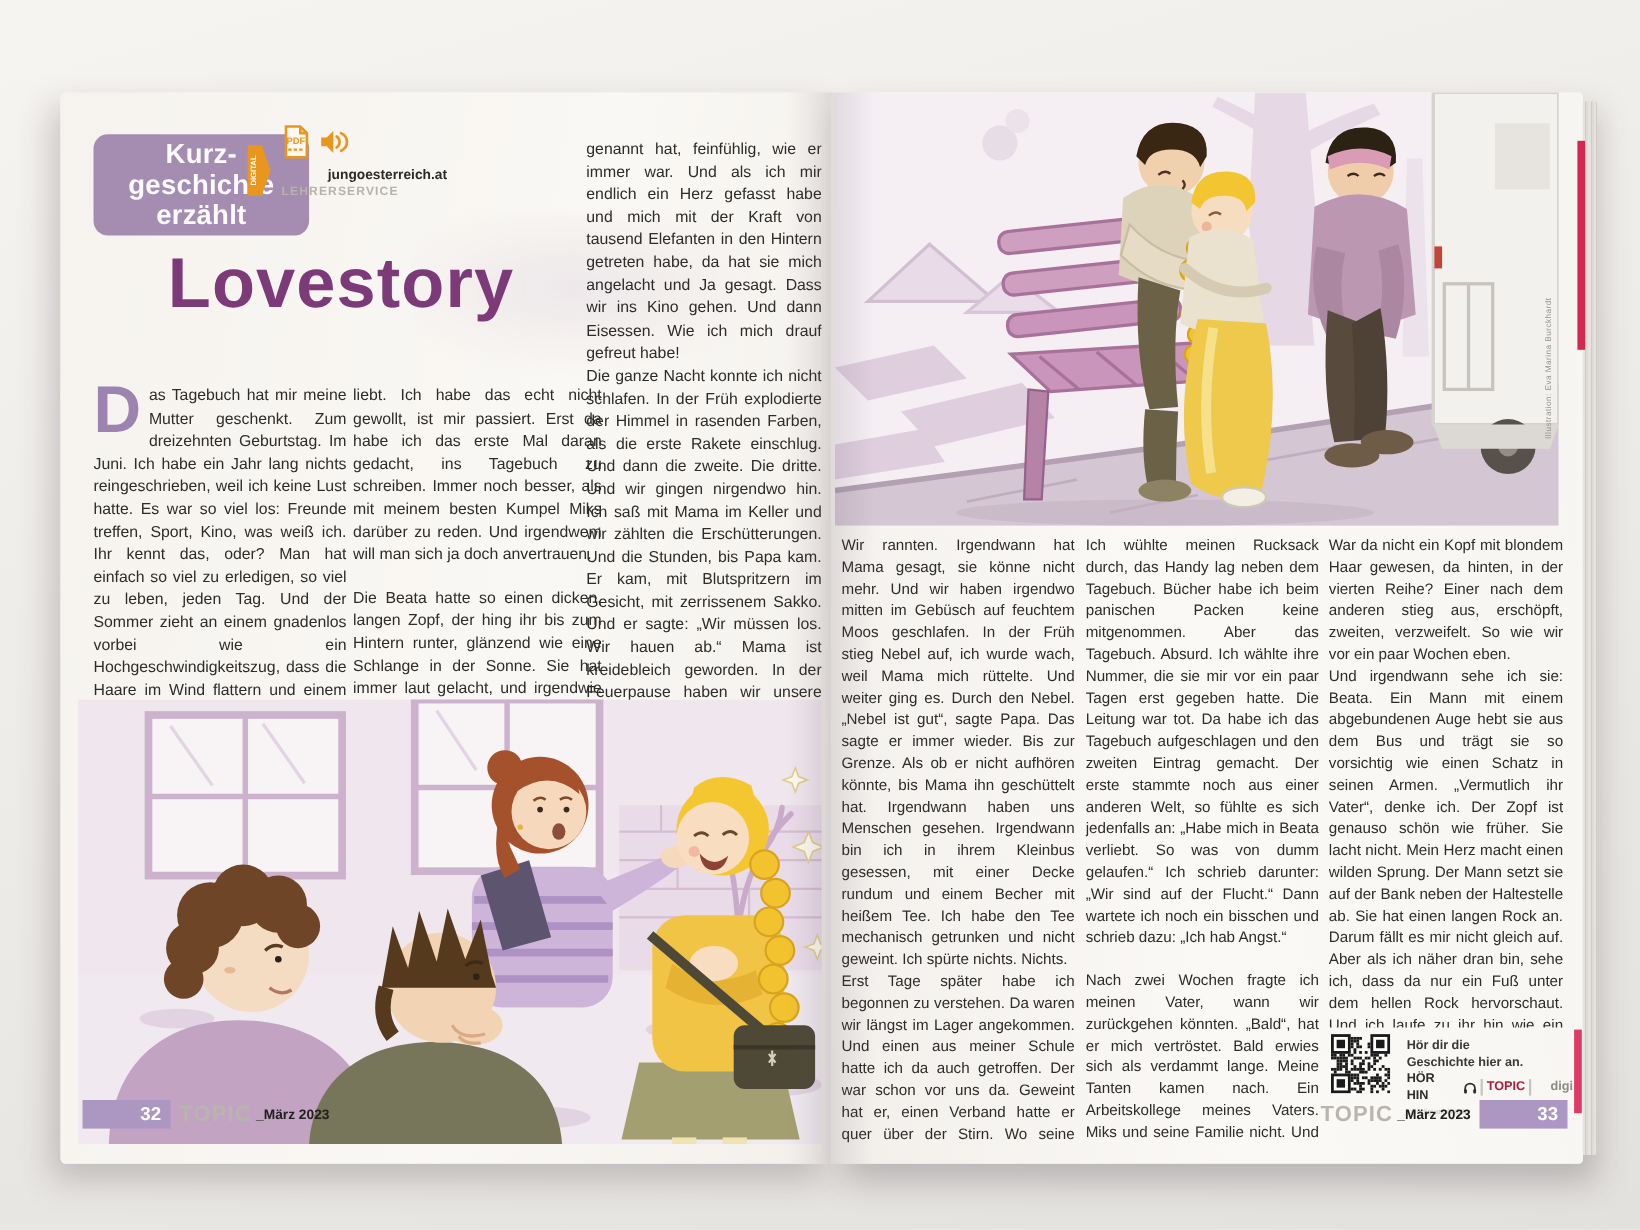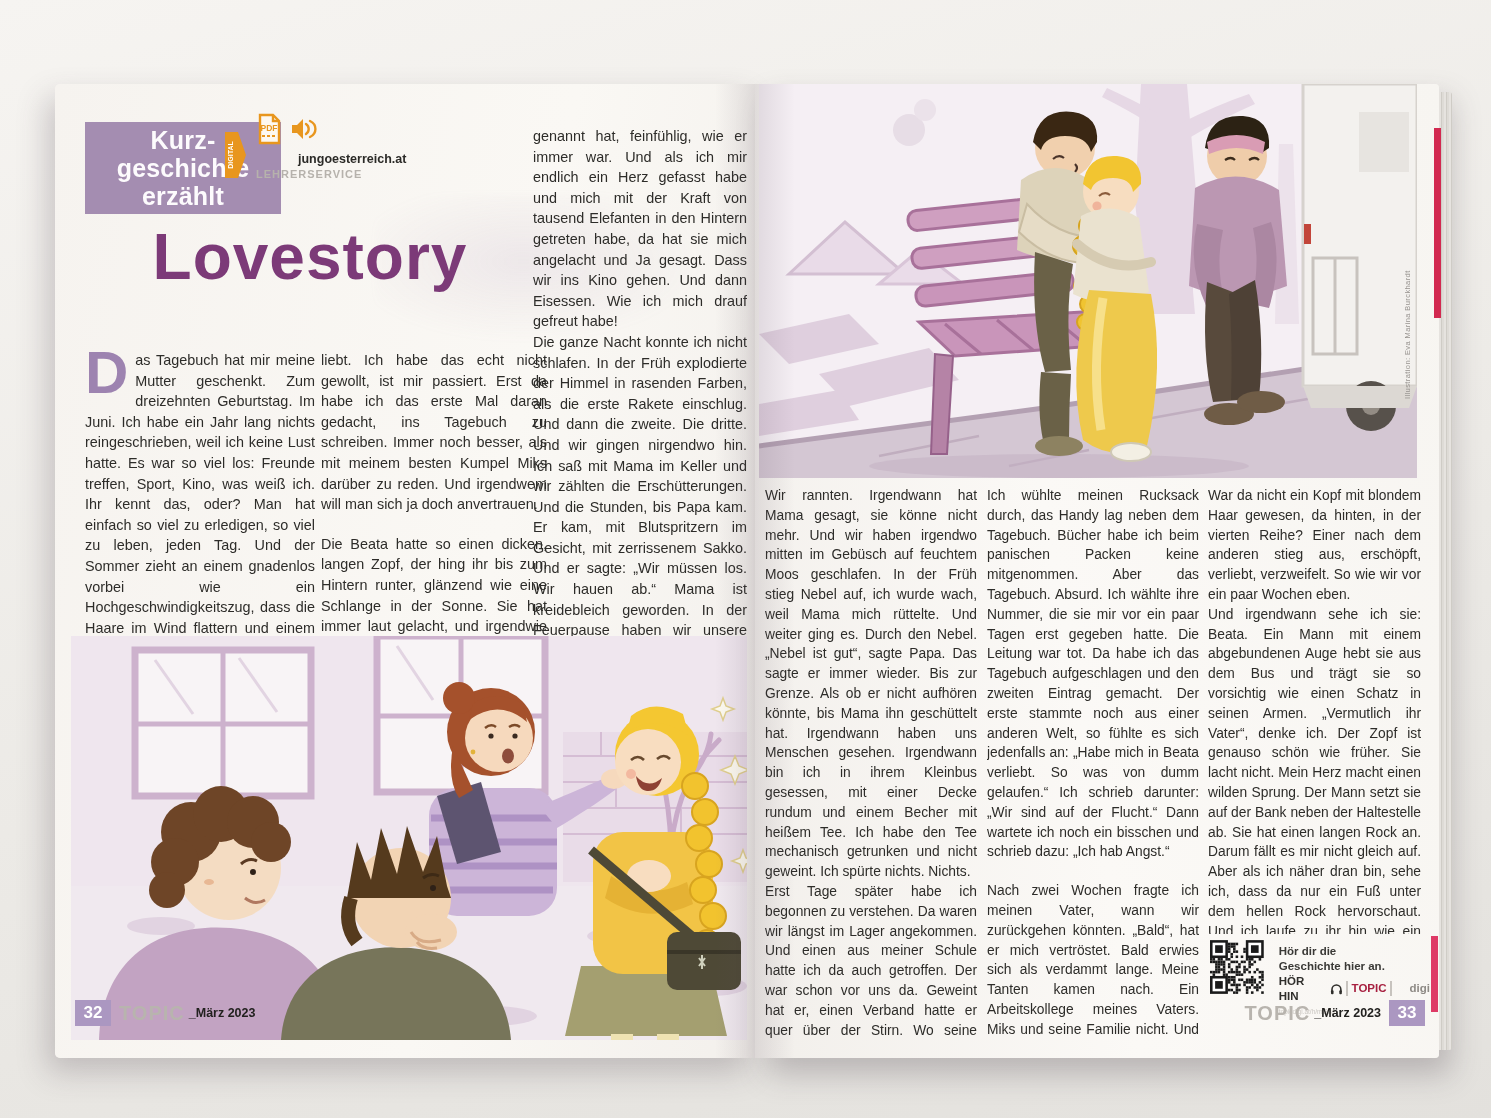--- a/index.html
+++ b/index.html
@@ -23,21 +23,21 @@
     background:repeating-linear-gradient(90deg,#e6e3df 0 2px,#cfccc6 2px 3px,#dedbd6 3px 5px);
     border-radius:0 3px 3px 0;}
   .ribbon{position:absolute;width:7px;background:#d22950;}
   .ribbon.top{left:1379px;top:44px;height:190px;}
   .ribbon.bottom{left:1376px;top:852px;height:76px;background:#de3a66;}
 
   
   .kicker{position:absolute;left:30px;top:38px;width:196px;height:92px;
     background:#a48db1;color:#fdfbfd;font-weight:bold;font-size:25px;line-height:28px;
     text-align:center;display:flex;flex-direction:column;justify-content:center;
-    letter-spacing:.2px;}
+    letter-spacing:.2px;border-radius:13px;}
   .digi-badge{position:absolute;left:170px;top:28px;display:flex;align-items:flex-end;}
   .digi-badge .col{margin-left:7px;}
   .digi-icons{display:flex;align-items:center;gap:7px;height:34px;}
   .site{font-size:12.5px;font-weight:bold;color:#2b2a27;margin-top:6px;padding-left:42px;}
   .service{font-size:11px;font-weight:bold;color:#b6b2ac;letter-spacing:1px;margin-top:2px;}
   .story-title{position:absolute;left:60px;top:136px;width:390px;text-align:center;
     font-size:64px;font-weight:800;color:#7c3a78;letter-spacing:1px;}
   .byline{position:absolute;left:150px;top:200px;width:300px;display:flex;align-items:center;justify-content:center;gap:10px;}
   .byline .name{font-size:16px;font-weight:bold;color:#4b4a47;}
 
@@ -46,21 +46,21 @@
   .lcol{font-size:14.4px;line-height:20.6px;}
   .rcol{font-size:13.8px;line-height:19.8px;}
   .col-text p{margin:0;}
   .col-text p.gap{margin-top:19px;}
   .dropcap{float:left;font-size:60px;line-height:42px;font-weight:bold;color:#9d83b0;
     padding:2px 7px 0 0;}
 
   
   .footer{position:absolute;display:flex;align-items:center;gap:8px;z-index:30;}
   .pagenum{background:#ab97c1;color:#fff;font-weight:bold;font-size:17px;
-    width:36px;height:26px;display:flex;align-items:center;justify-content:center;}
+    width:36px;height:26px;display:flex;align-items:center;justify-content:center;padding-left:44px;}
   .maglogo{font-size:20px;font-weight:800;color:#b8b4ae;letter-spacing:1px;}
   .magissue{font-size:12.5px;font-weight:bold;color:#22211f;margin-left:-4px;}
 
   
   .audio-box{position:absolute;left:455px;top:856px;width:220px;display:flex;gap:15px;z-index:25;}
   .audio-text{font-size:11.5px;font-weight:bold;color:#3a3936;line-height:14.5px;padding-top:4px;}
   .audio-row{display:flex;align-items:center;gap:3px;margin-top:1px;}
   .hoerhin{color:#2f2e2b;}
   .brand-red{color:#a72040;border-left:2px solid #c7c3be;padding-left:4px;}
   .brand-digi{color:#8e8a85;border-left:2px solid #c7c3be;padding-left:18px;font-weight:bold;}
@@ -376,21 +376,21 @@
 
     <div class="col-text rcol" style="left:10px;top:402px;width:212px;height:556px;">
       <p>Wir rannten. Irgendwann hat Mama gesagt, sie könne nicht mehr. Und wir haben irgendwo mitten im Gebüsch auf feuchtem Moos geschlafen. In der Früh stieg Nebel auf, ich wurde wach, weil Mama mich rüttelte. Und weiter ging es. Durch den Nebel. „Nebel ist gut“, sagte Papa. Das sagte er immer wieder. Bis zur Grenze. Als ob er nicht aufhören könnte, bis Mama ihn geschüttelt hat. Irgendwann haben uns Menschen gesehen. Irgendwann bin ich in ihrem Kleinbus gesessen, mit einer Decke rundum und einem Becher mit heißem Tee. Ich habe den Tee mechanisch getrunken und nicht geweint. Ich spürte nichts. Nichts.</p>
       <p>Erst Tage später habe ich begonnen zu verstehen. Da waren wir längst im Lager angekommen. Und einen aus meiner Schule hatte ich da auch getroffen. Der war schon vor uns da. Geweint hat er, einen Verband hatte er quer über der Stirn. Wo seine kleine Schwester denn sei, habe ich ihn gefragt. Und da hat er noch mehr geweint. Und dann habe ich das erste Mal wieder an Beata gedacht und mein Herz hat sich zusammengezogen.</p>
     </div>
     <div class="col-text rcol" style="left:232px;top:402px;width:212px;height:556px;">
       <p>Ich wühlte meinen Rucksack durch, das Handy lag neben dem Tagebuch. Bücher habe ich beim panischen Packen keine mitgenommen. Aber das Tagebuch. Absurd. Ich wählte ihre Nummer, die sie mir vor ein paar Tagen erst gegeben hatte. Die Leitung war tot. Da habe ich das Tagebuch aufgeschlagen und den zweiten Eintrag gemacht. Der erste stammte noch aus einer anderen Welt, so fühlte es sich jedenfalls an: „Habe mich in Beata verliebt. So was von dumm gelaufen.“ Ich schrieb darunter: „Wir sind auf der Flucht.“ Dann wartete ich noch ein bisschen und schrieb dazu: „Ich hab Angst.“</p>
       <p class="gap">Nach zwei Wochen fragte ich meinen Vater, wann wir zurückgehen könnten. „Bald“, hat er mich vertröstet. Bald erwies sich als verdammt lange. Meine Tanten kamen nach. Ein Arbeitskollege meines Vaters. Miks und seine Familie nicht. Und eines Tages, als ich im Freien saß und in die Baumkrone über mir starrte, hörte ich, wie ein großer Bus ankam. Überfüllt mit Menschen. Ich starrte in die staubigen Fenster, beim Versuch, jemanden erkennen zu können.</p>
     </div>
     <div class="col-text rcol" style="left:453px;top:402px;width:213px;height:448px;">
-      <p>War da nicht ein Kopf mit blondem Haar gewesen, da hinten, in der vierten Reihe? Einer nach dem anderen stieg aus, erschöpft, verliebt, verzweifelt. So wie wir vor ein paar Wochen eben.</p>
+      <p>War da nicht ein Kopf mit blondem Haar gewesen, da hinten, in der vierten Reihe? Einer nach dem anderen stieg aus, erschöpft, zweiten, verzweifelt. So wie wir vor ein paar Wochen eben.</p>
       <p>Und irgendwann sehe ich sie: Beata. Ein Mann mit einem abgebundenen Auge hebt sie aus dem Bus und trägt sie so vorsichtig wie einen Schatz in seinen Armen. „Vermutlich ihr Vater“, denke ich. Der Zopf ist genauso schön wie früher. Sie lacht nicht. Mein Herz macht einen wilden Sprung. Der Mann setzt sie auf der Bank neben der Haltestelle ab. Sie hat einen langen Rock an. Darum fällt es mir nicht gleich auf. Aber als ich näher dran bin, sehe ich, dass da nur ein Fuß unter dem hellen Rock hervorschaut. Und ich laufe zu ihr hin wie ein Irrer, und sie sieht mich und schlägt die Arme um mich, als ob wir ein lang getrenntes Königskinderpaar wären, wie im Märchen. Und ich sage ihr: „Alles wird gut“, und in diesem Augenblick glaube ich es auch.</p>
     </div>
 
     <div class="audio-box">
       <svg id="qr-svg" width="54" height="54" viewBox="0 0 54 54">
           <g fill="#1a1a1a">
             <rect x="18.00" y="2.57" width="2.57" height="2.57"></rect>
             <rect x="20.57" y="2.57" width="2.57" height="2.57"></rect>
             <rect x="23.14" y="2.57" width="2.57" height="2.57"></rect>
             <rect x="25.71" y="2.57" width="2.57" height="2.57"></rect>

